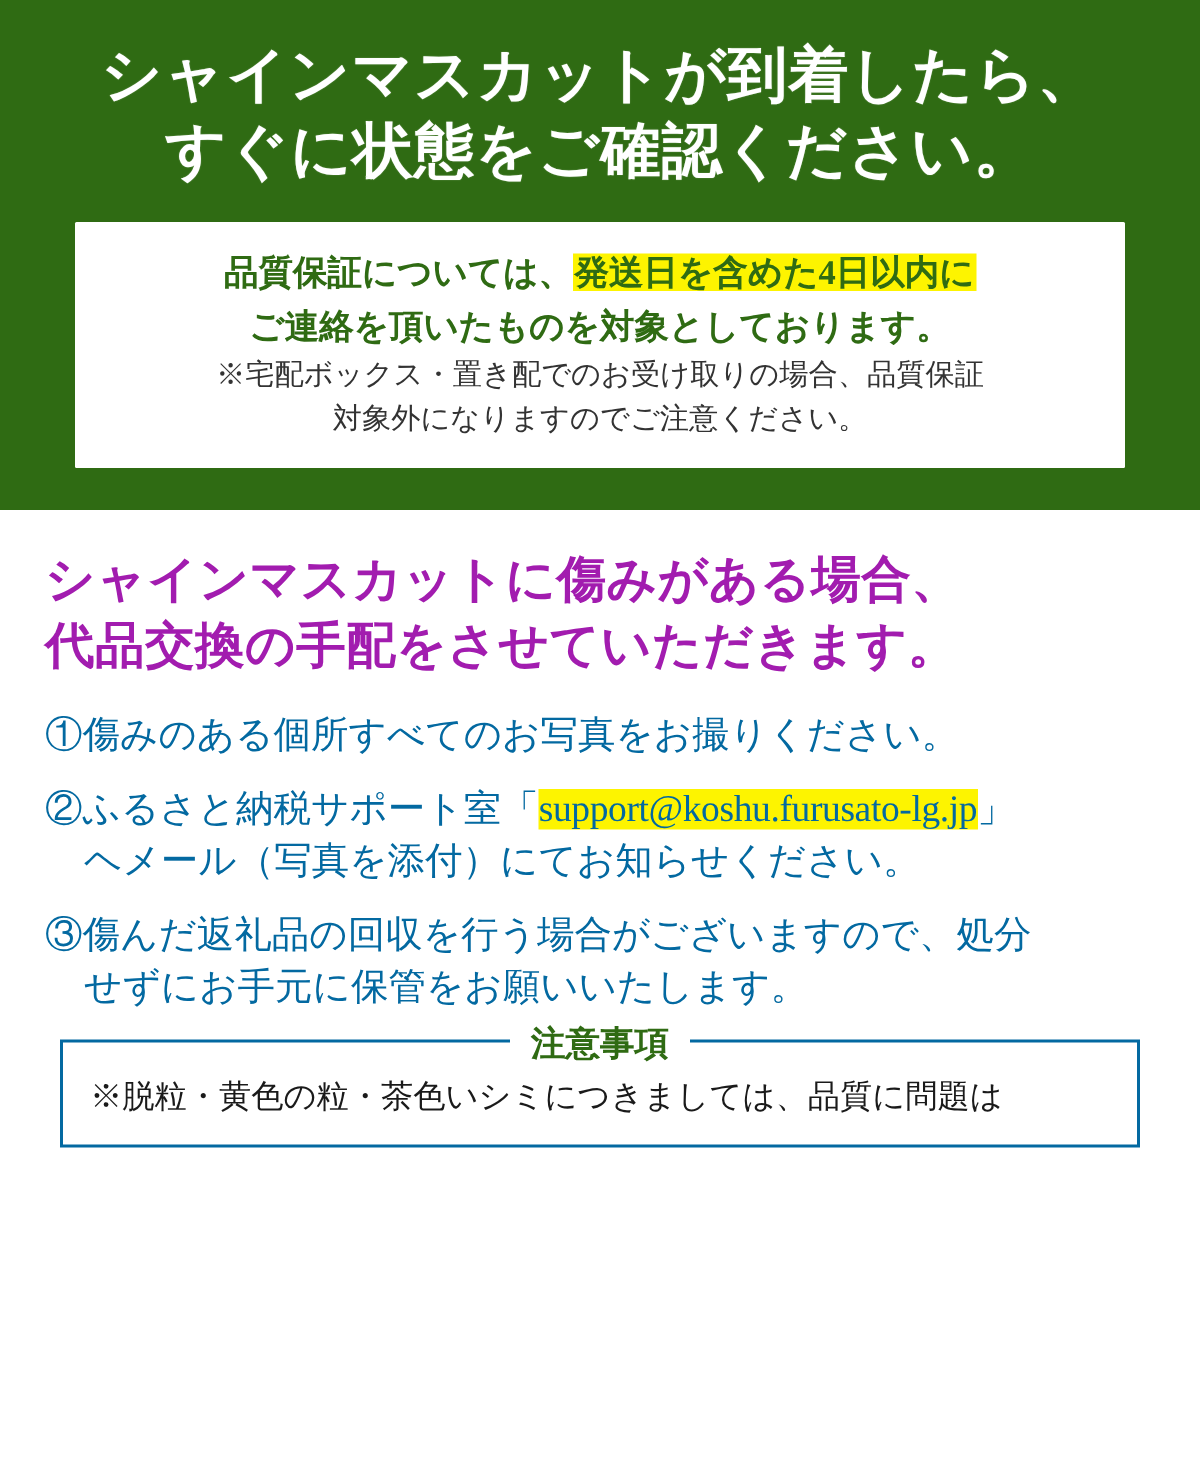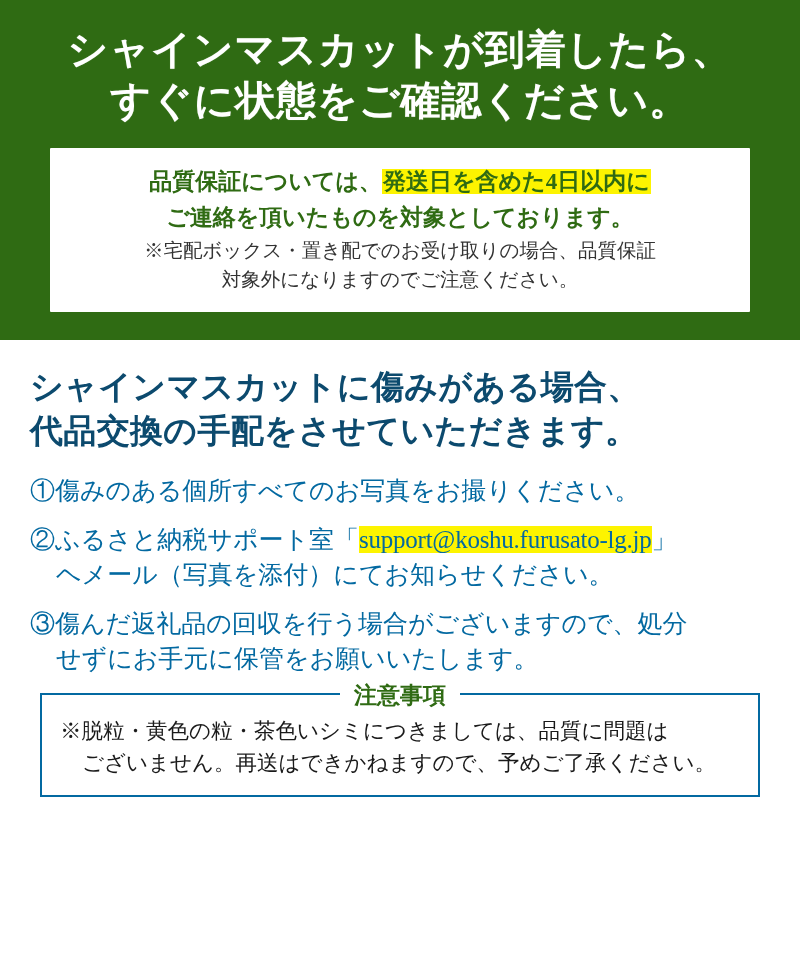--- a/index.html
+++ b/index.html
@@ -70,21 +70,21 @@
     background: #fdf400;
     padding: 0 1px;
   }
 
   
   .lower {
     padding: 26px 30px 0 30px;
     box-sizing: border-box;
   }
   .sub-heading {
-    color: #0c4a6e;
+    color: #a21caf;
     font-weight: bold;
     font-size: 33px;
     line-height: 1.32;
     letter-spacing: 0.01em;
   }
   .sub-heading .line {
     display: block;
     white-space: nowrap;
   }
   .sub-heading .line.third {
@@ -185,18 +185,17 @@
       <div class="step">
         <span>③傷んだ返礼品の回収を行う場合がございますので、処分</span>
         <span class="l2">せずにお手元に保管をお願いいたします。</span>
       </div>
 
     </div>
 
     <div class="caution">
       <div class="caution-title">注意事項</div>
       <div class="caution-line">※脱粒・黄色の粒・茶色いシミにつきましては、品質に問題は</div>
-      <div class="caution-line indent">ございません。再送はできかねますので、予めご了承ください。</div>
     </div>
 
   </div>
 
 </div>
 
 </body></html>

